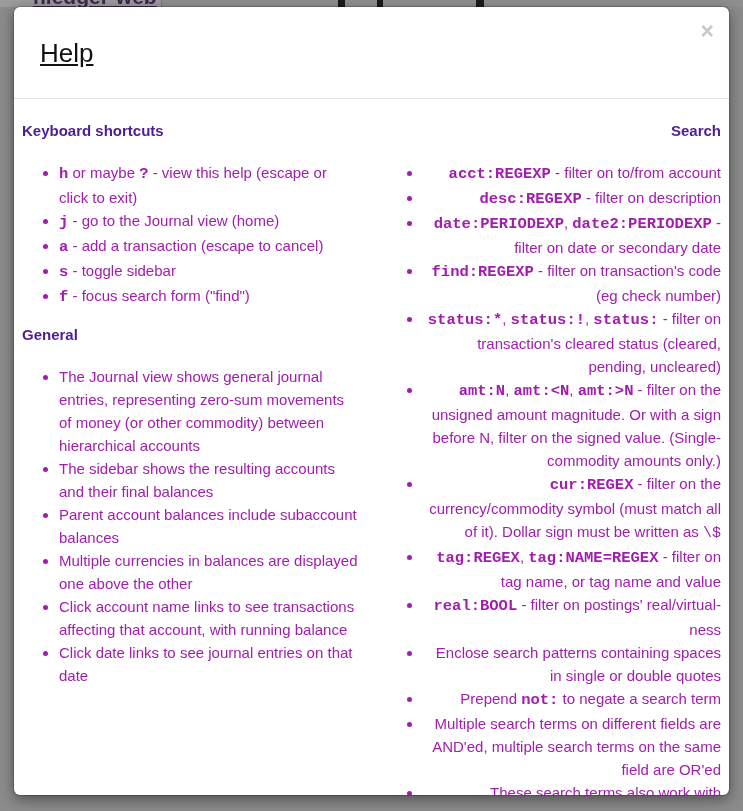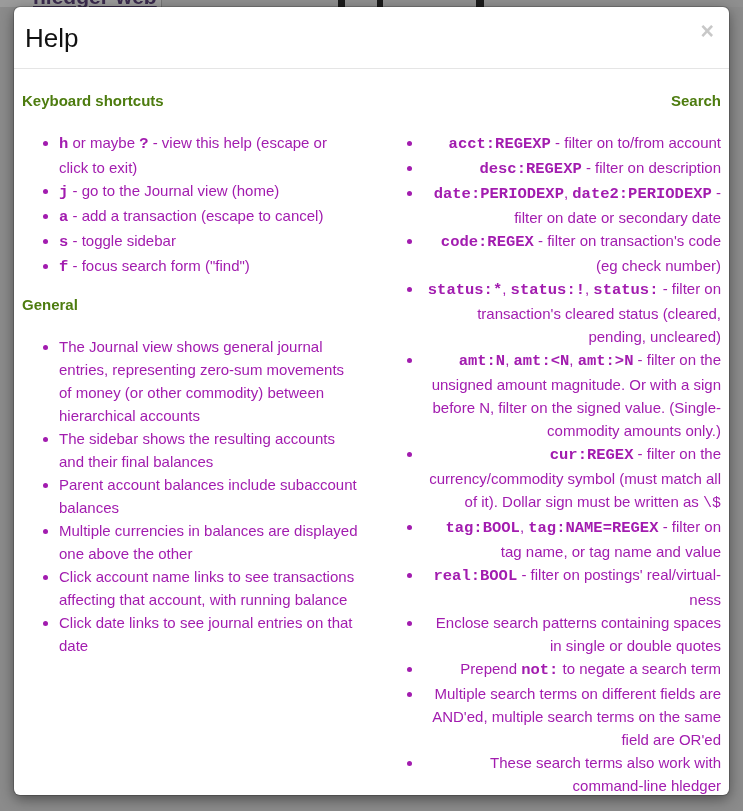--- a/index.html
+++ b/index.html
@@ -23,32 +23,32 @@
   .frag.f2{left:377px;width:6px;}
   .frag.f3{left:476px;width:8px;}
   
   .modal{
     position:absolute;left:14px;top:7px;width:715px;height:788px;
     background:#ffffff;border-radius:6px;box-sizing:border-box;
     box-shadow:0 0 0 1px rgba(0,0,0,0.18), 0 4px 14px rgba(0,0,0,0.45);
     overflow:hidden;
   }
   .modal-header{position:relative;padding:16px 16px 15px 11px;border-bottom:1px solid #e5e5e5;}
-  .modal-title{margin:0;font-size:26px;font-weight:400;line-height:30px;color:#111;}
+  .modal-title{margin:15px;font-size:26px;font-weight:400;line-height:30px;color:#111;text-decoration:underline;}
   .close-btn{
     position:absolute;top:13px;right:15px;
     background:none;border:0;padding:0;cursor:pointer;
     font-family:"Liberation Sans","DejaVu Sans",sans-serif;
     font-size:23px;font-weight:700;line-height:1;color:#c8c8c8;
   }
   .modal-body{display:flex;padding:22px 8px 0 8px;}
   .col{width:50%;box-sizing:border-box;}
   .col-left{padding-right:12px;}
   .col-right{padding-left:14px;text-align:right;}
-  .section-heading{margin:16px 0 0 0;font-size:15px;font-weight:700;line-height:20px;color:#4d7c0f;}
+  .section-heading{margin:16px 0 0 0;font-size:15px;font-weight:700;line-height:20px;color:#4c1d95;}
   .section:first-child .section-heading{margin-top:0;}
   .help-list{margin:20px 0 0 0;padding:0 0 0 37px;list-style:disc;}
   .help-list li{font-size:15px;line-height:23px;color:#a21caf;}
   .code{
     font-family:"Liberation Mono","DejaVu Sans Mono",monospace;
     font-weight:700;font-size:15.5px;
   }
   .mono{font-family:"Liberation Mono","DejaVu Sans Mono",monospace;font-size:15px;}
 </style>
 </head>
@@ -93,25 +93,25 @@
           </ul>
         </div>
       </div>
     <div class="col col-right">
         <div class="section">
           <h4 class="section-heading">Search</h4>
           <ul class="help-list">
             <li><span class="code">acct:REGEXP</span> - filter on to/from account</li>
             <li><span class="code">desc:REGEXP</span> - filter on description</li>
             <li><span class="code">date:PERIODEXP</span>, <span class="code">date2:PERIODEXP</span> - filter on date or secondary date</li>
-            <li><span class="code">code:REGEX</span> - filter on transaction's code (eg check number)</li>
+            <li><span class="code">find:REGEXP</span> - filter on transaction's code (eg check number)</li>
             <li><span class="code">status:*</span>, <span class="code">status:!</span>, <span class="code">status:</span> - filter on transaction's cleared status (cleared, pending, uncleared)</li>
             <li><span class="code">amt:N</span>, <span class="code">amt:&lt;N</span>, <span class="code">amt:&gt;N</span> - filter on the unsigned amount magnitude. Or with a sign before N, filter on the signed value. (Single-commodity amounts only.)</li>
             <li><span class="code">cur:REGEX</span> - filter on the currency/commodity symbol (must match all of it). Dollar sign must be written as <span class="mono">\$</span></li>
-            <li><span class="code">tag:BOOL</span>, <span class="code">tag:NAME=REGEX</span> - filter on tag name, or tag name and value</li>
+            <li><span class="code">tag:REGEX</span>, <span class="code">tag:NAME=REGEX</span> - filter on tag name, or tag name and value</li>
             <li><span class="code">real:BOOL</span> - filter on postings' real/virtual-ness</li>
             <li>Enclose search patterns containing spaces in single or double quotes</li>
             <li>Prepend <span class="code">not:</span> to negate a search term</li>
             <li>Multiple search terms on different fields are AND'ed, multiple search terms on the same field are OR'ed</li>
             <li>These search terms also work with command-line hledger</li>
           </ul>
         </div>
       </div>
   </div>
 </div>

